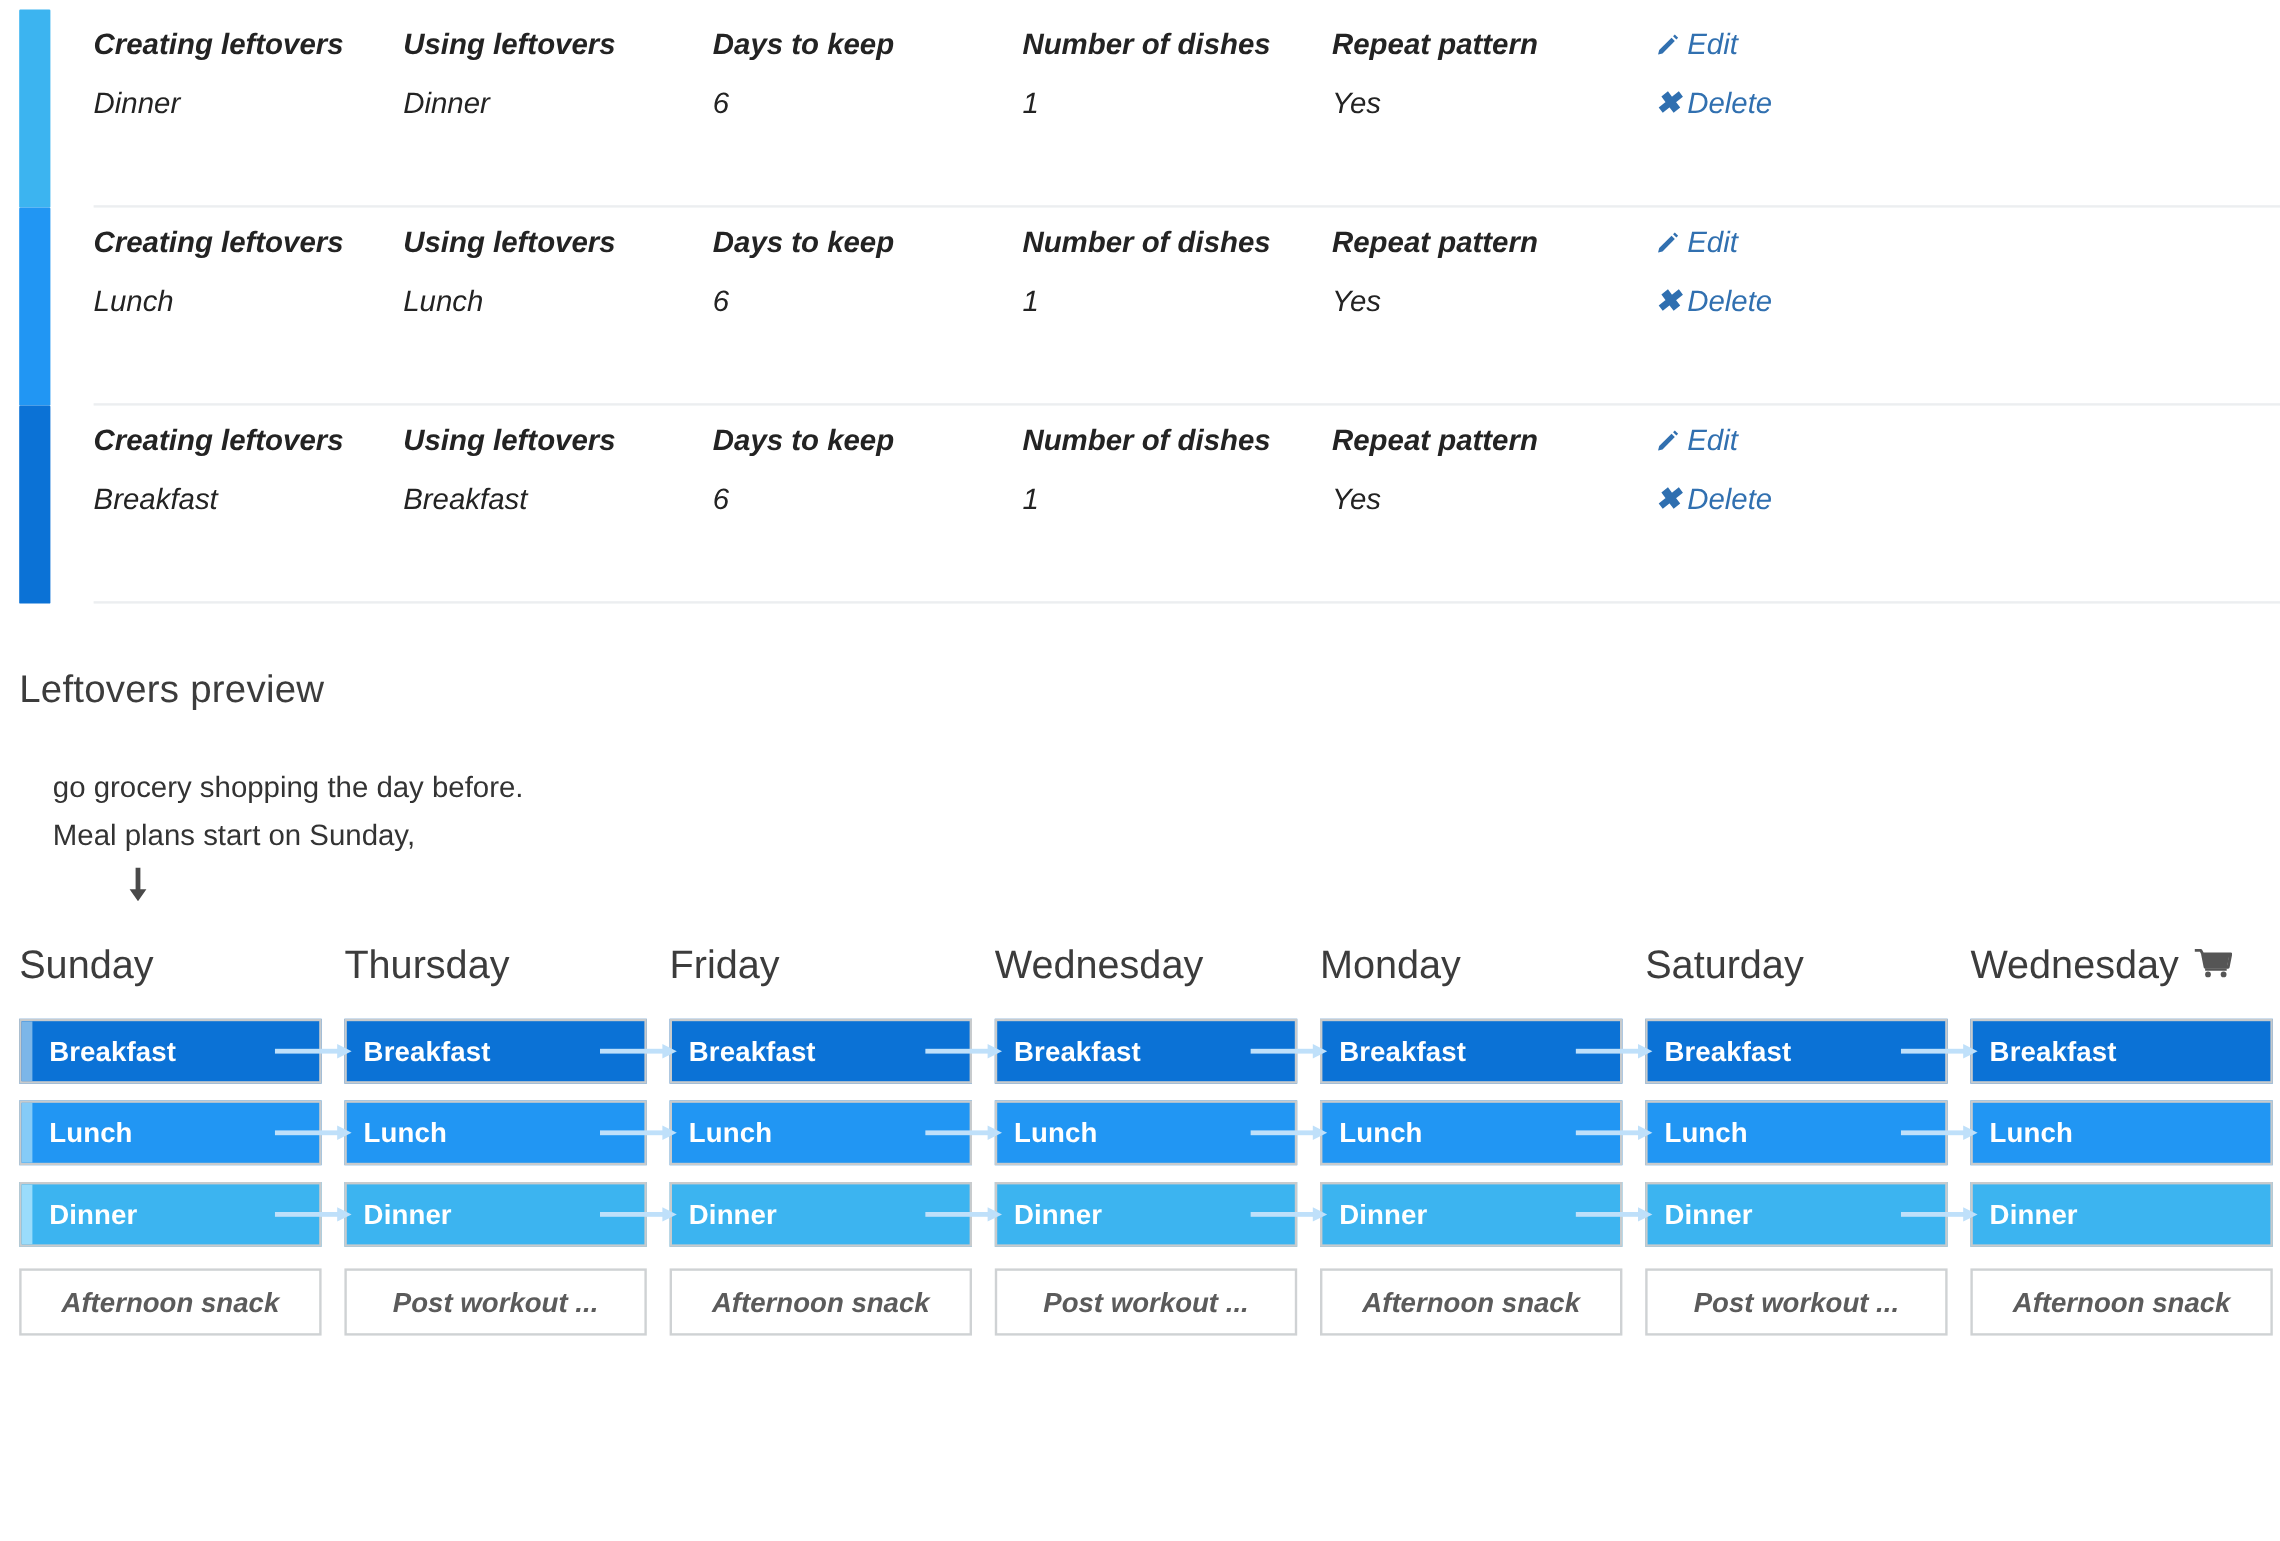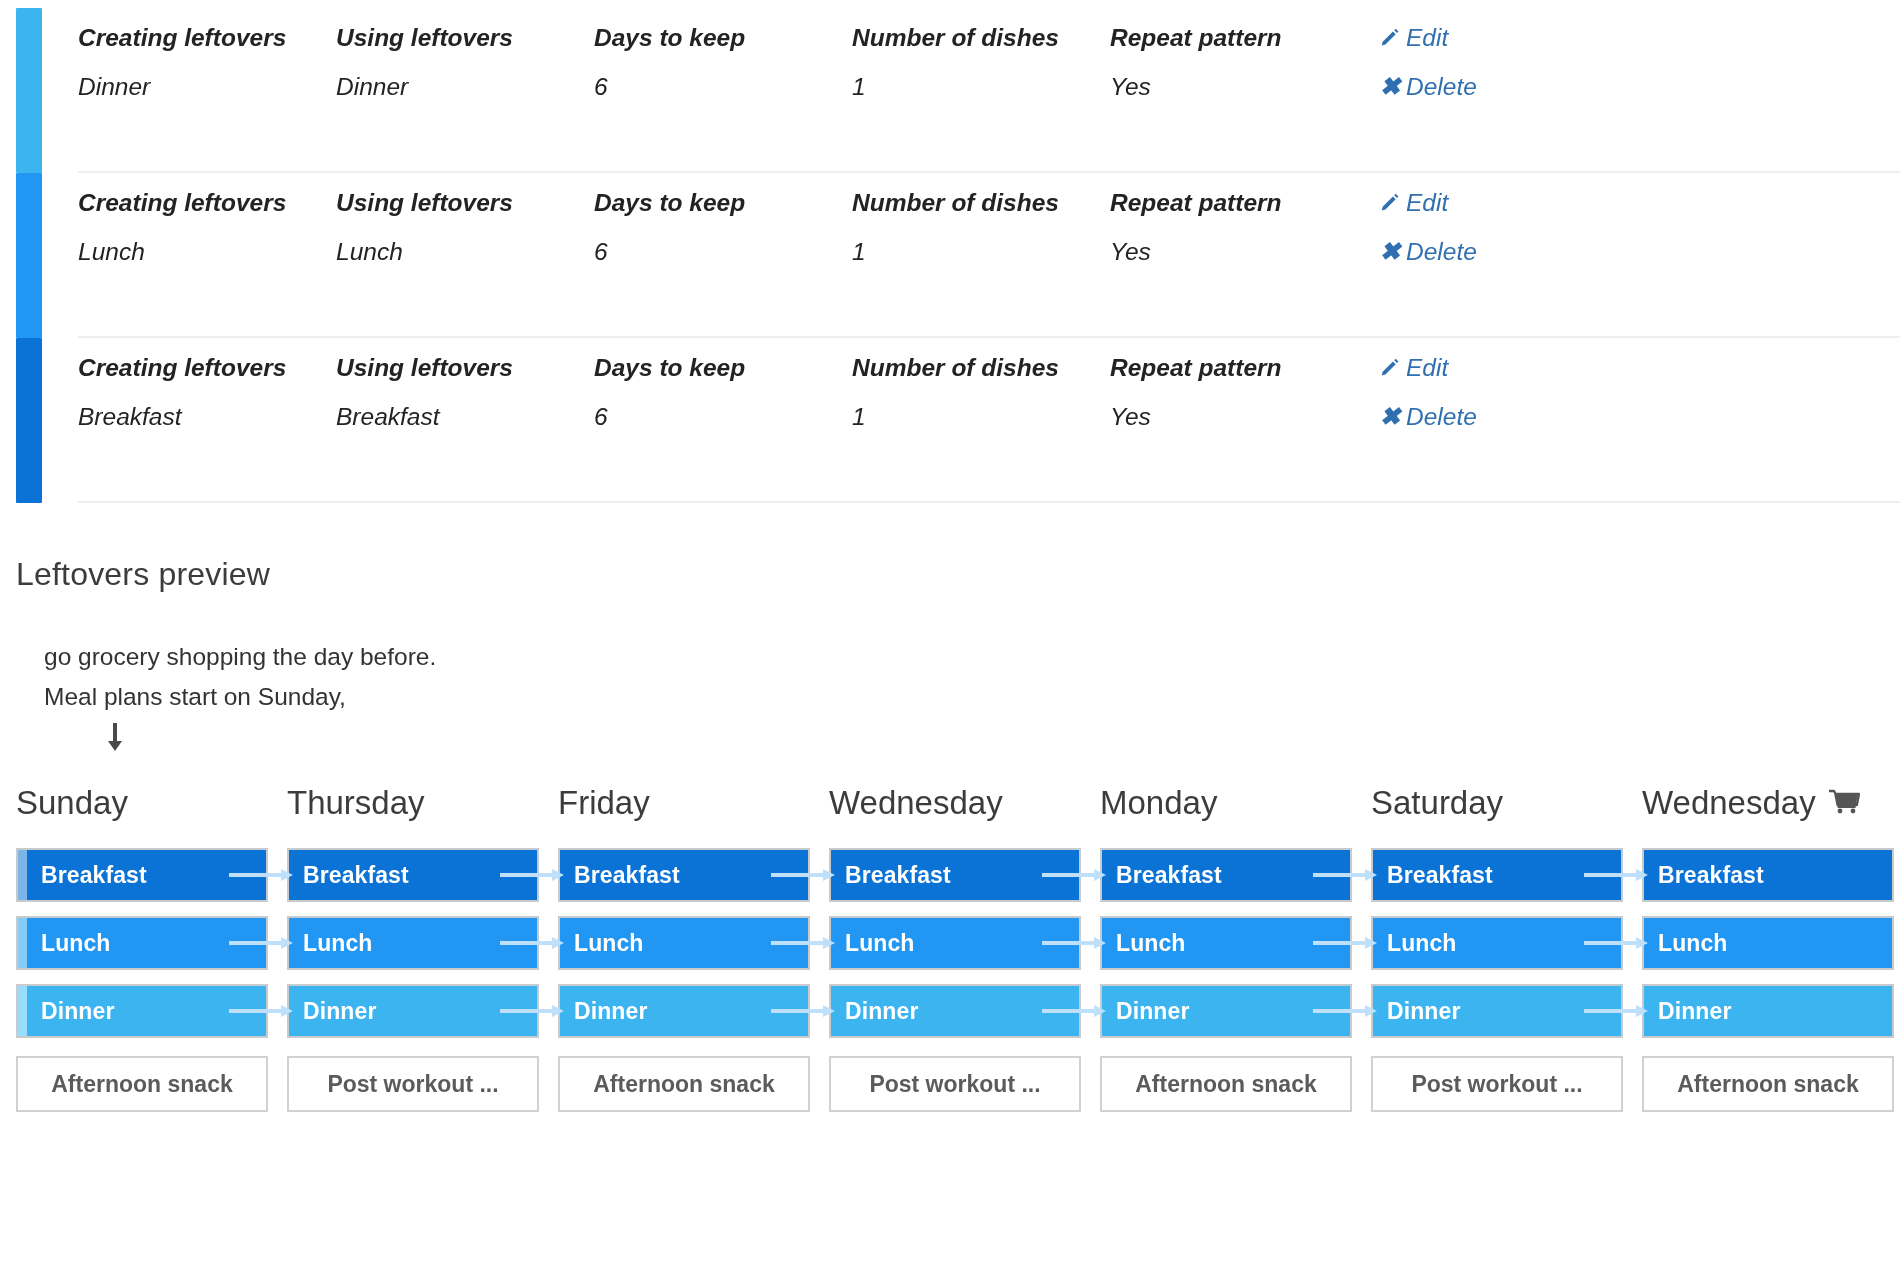--- a/index.html
+++ b/index.html
@@ -189,20 +189,21 @@
     background: #ffffff;
     display: flex;
     align-items: center;
     justify-content: center;
   }
   .snack-cell .slabel {
     font-size: 23px;
     font-weight: bold;
     color: #5b5b5b;
     white-space: nowrap;
+    font-style: italic;
   }
 
   
   .connector {
     position: absolute;
     top: 50%;
     transform: translateY(-50%);
     width: 76px;
     height: 16px;
     pointer-events: none;

